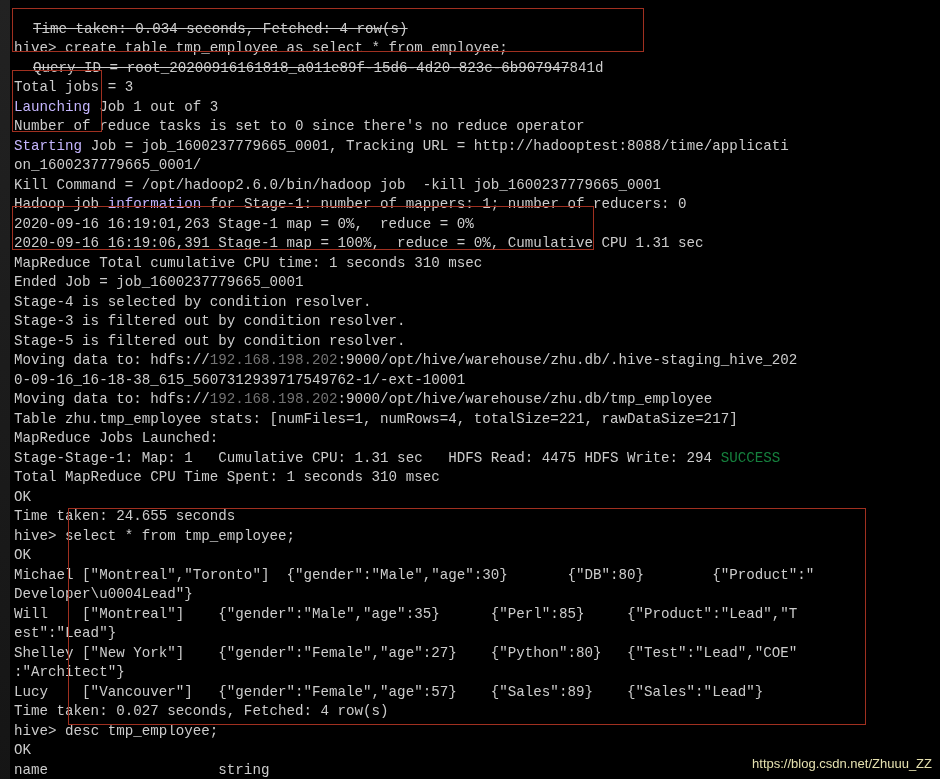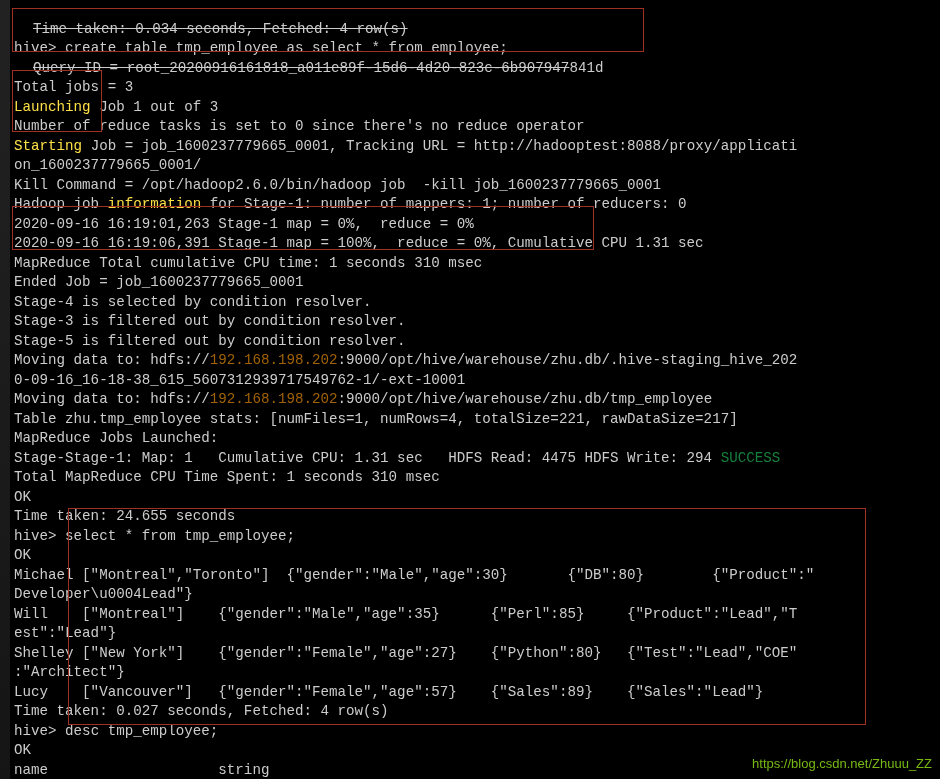--- a/index.html
+++ b/index.html
@@ -12,60 +12,60 @@
     line-height: 19.5px;
     width: 940px;
     height: 779px;
     overflow: hidden;
     position: relative;
   }
   .term {
     white-space: pre;
     padding: 0 0 0 14px;
   }
-  .cyan { color: #fde047; }
-  .magenta { color: #a16207; }
+  .cyan { color: #c4b5fd; }
+  .magenta { color: #737373; }
   .green { color: #15803d; }
   .underline { }
   .strike { text-decoration: line-through; margin-left: 19px; }
   .box1 {
     position: absolute;
     border: 1px solid #a03020;
     pointer-events: none;
   }
   .gutter {
     position: absolute;
     left: 0; top: 0; bottom: 0;
     width: 10px;
     background: linear-gradient(#888, #555);
     opacity: 0.25;
   }
   .watermark {
     position: absolute;
     right: 8px;
     bottom: 6px;
-    color: #84cc16;
+    color: #fef9c3;
     font-size: 13px;
     font-family: Arial, sans-serif;
     opacity: 0.9;
   }
 </style>
 </head>
 <body>
 
 <div class="gutter"></div>
 
 <div class="term">
 <span class="strike">Time taken: 0.034 seconds, Fetched: 4 row(s)</span>
 <span>hive&gt; </span><span>create table tmp_employee as select * from employee;</span>
 <span class="strike">Query ID = root_20200916161818_a011e89f-15d6-4d20-823c-6b907947</span><span>841d</span>
 <span>Total jobs = 3</span>
 <span class="cyan">Launching</span><span> Job 1 out of 3</span>
 <span>Number of reduce tasks is set to 0 since there's no reduce operator</span>
-<span class="cyan">Starting</span><span> Job = job_1600237779665_0001, Tracking URL = </span><span class="underline">http://hadooptest</span><span>:8088/proxy/applicati</span>
+<span class="cyan">Starting</span><span> Job = job_1600237779665_0001, Tracking URL = </span><span class="underline">http://hadooptest</span><span>:8088/time/applicati</span>
 <span>on_1600237779665_0001/</span>
 <span>Kill Command = /opt/hadoop2.6.0/bin/hadoop job  -kill job_1600237779665_0001</span>
 <span>Hadoop job </span><span class="cyan">information</span><span> for Stage-1: number of mappers: 1; number of reducers: 0</span>
 <span>2020-09-16 16:19:01,263 Stage-1 map = 0%,  reduce = 0%</span>
 <span>2020-09-16 16:19:06,391 Stage-1 map = 100%,  reduce = 0%, Cumulative CPU 1.31 sec</span>
 <span>MapReduce Total cumulative CPU time: 1 seconds 310 msec</span>
 <span>Ended Job = job_1600237779665_0001</span>
 <span>Stage-4 is selected by condition resolver.</span>
 <span>Stage-3 is filtered out by condition resolver.</span>
 <span>Stage-5 is filtered out by condition resolver.</span>

